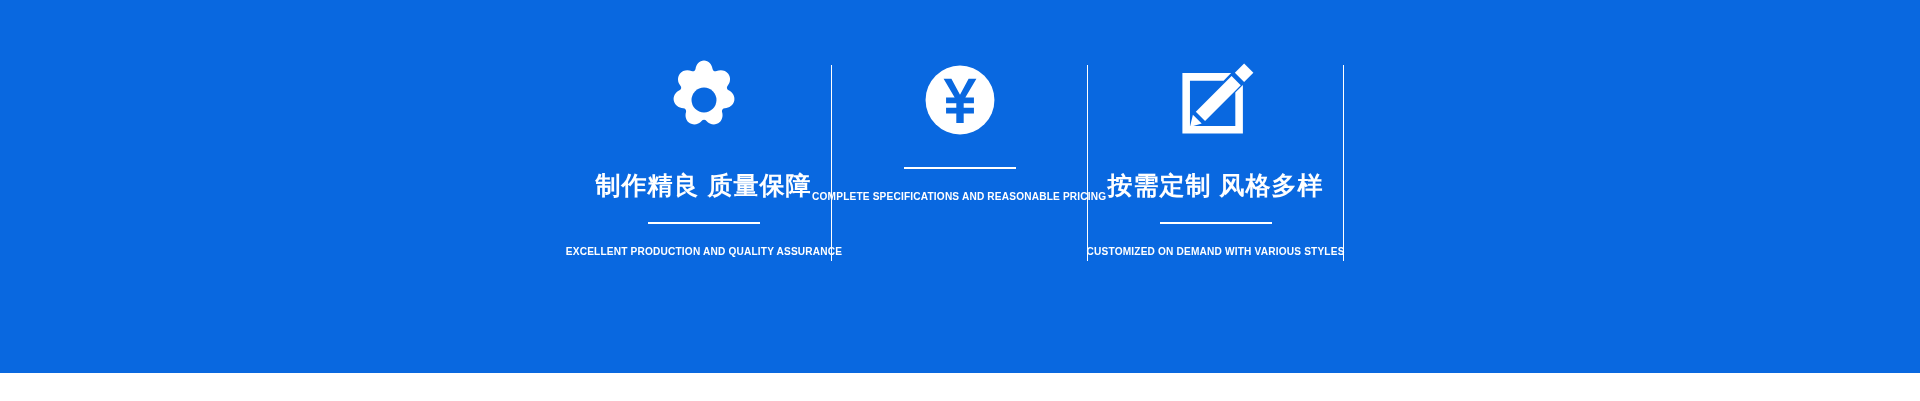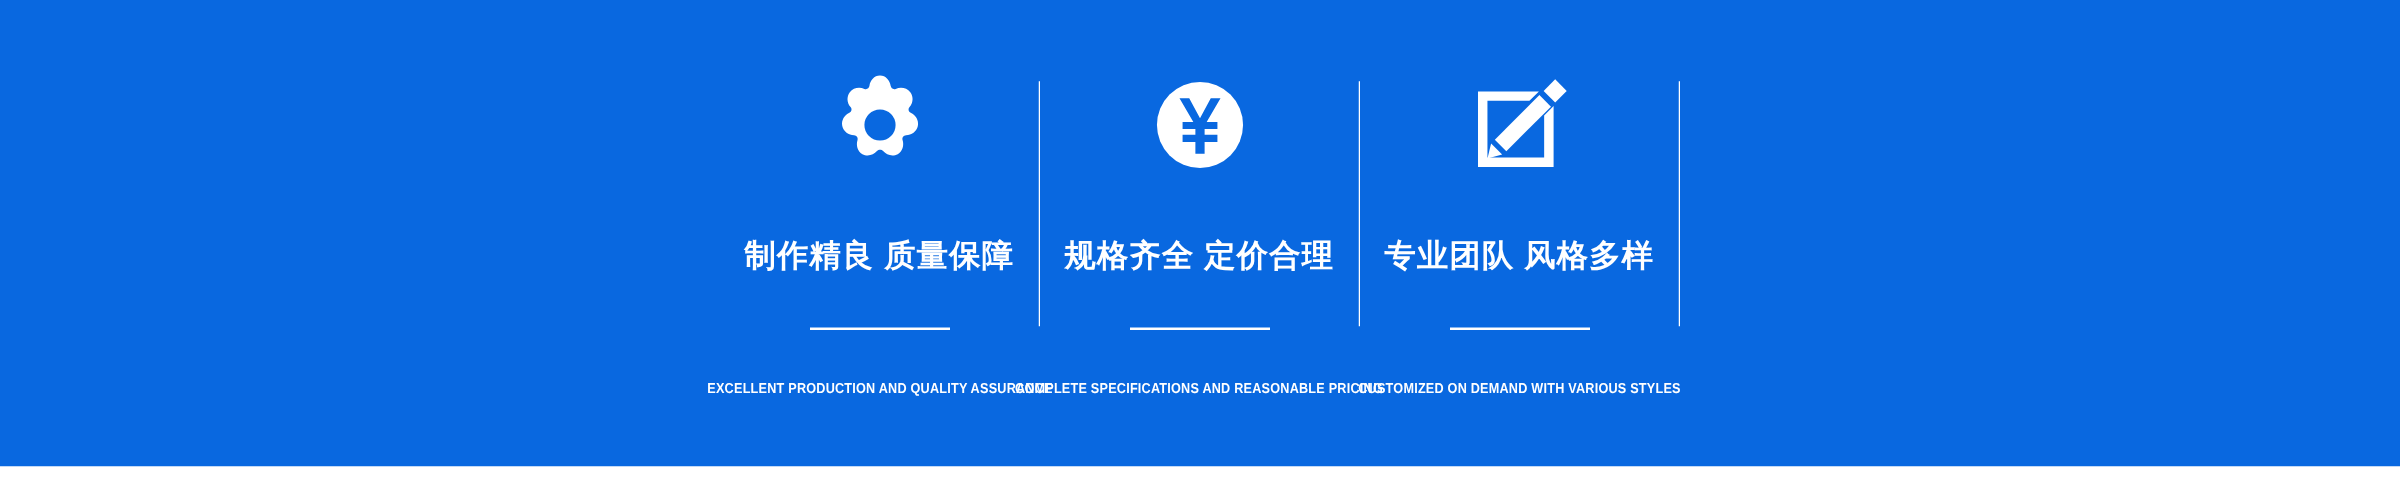--- a/index.html
+++ b/index.html
@@ -14,21 +14,20 @@
   }
   .features{
     position:absolute;left:0;top:0;width:1920px;height:373px;
     display:flex;justify-content:center;align-items:flex-start;
   }
   .col{
     position:relative;
     width:255px;
     display:flex;flex-direction:column;align-items:center;
     padding-top:57px;
-    gap:20px;
   }
   .divider{
     width:1px;height:196px;margin-top:65px;
     background:#ffffff;flex:0 0 auto;
   }
   .icon-wrap{
     height:86px;width:86px;
     display:flex;align-items:center;justify-content:center;
   }
   .icon-wrap svg{display:block;}
@@ -89,37 +88,36 @@
 
   <div class="divider"></div>
 
   <div class="col">
     <div class="icon-wrap">
       <svg width="82" height="82" viewBox="0 0 100 100" aria-hidden="true">
         <circle cx="50" cy="50" r="42" fill="#ffffff"></circle>
         <path fill="#0968e0" d="M30 24h9.5L50 43.5 60.5 24H70L56.5 47H67v7H54.5v5.5H67v7H54.5V78h-9V66.5H33v-7h12.5V54H33v-7h10.5Z"></path>
       </svg>
     </div>
-    <div class="headline">规格齐全 定价合理</div>
     <div class="rule"></div>
     <div class="subtitle">COMPLETE SPECIFICATIONS AND REASONABLE PRICING</div>
   </div>
 
   <div class="divider"></div>
 
   <div class="col">
     <div class="icon-wrap">
       <svg width="84" height="84" viewBox="0 0 100 100" aria-hidden="true">
         <path fill="#ffffff" d="M10 18h58l-9 9H19v54h54V41l9-9v58H10Z"></path>
         <path fill="#ffffff" d="M83.5 6.5 72.5 17.5 83.5 28.5 94.5 17.5Z"></path>
         <path fill="#ffffff" d="M68.5 21.5 79.5 32.5 37 75 26 64Z"></path>
         <path fill="#ffffff" d="M22.5 67.5 33 78 19 82Z"></path>
       </svg>
     </div>
-    <div class="headline">专业团队 风格多样</div>
+    <div class="headline">按需定制 风格多样</div>
     <div class="rule"></div>
     <div class="subtitle">CUSTOMIZED ON DEMAND WITH VARIOUS STYLES</div>
   </div>
 
   <div class="divider"></div>
 
 
 </div>
 
 </body></html>

